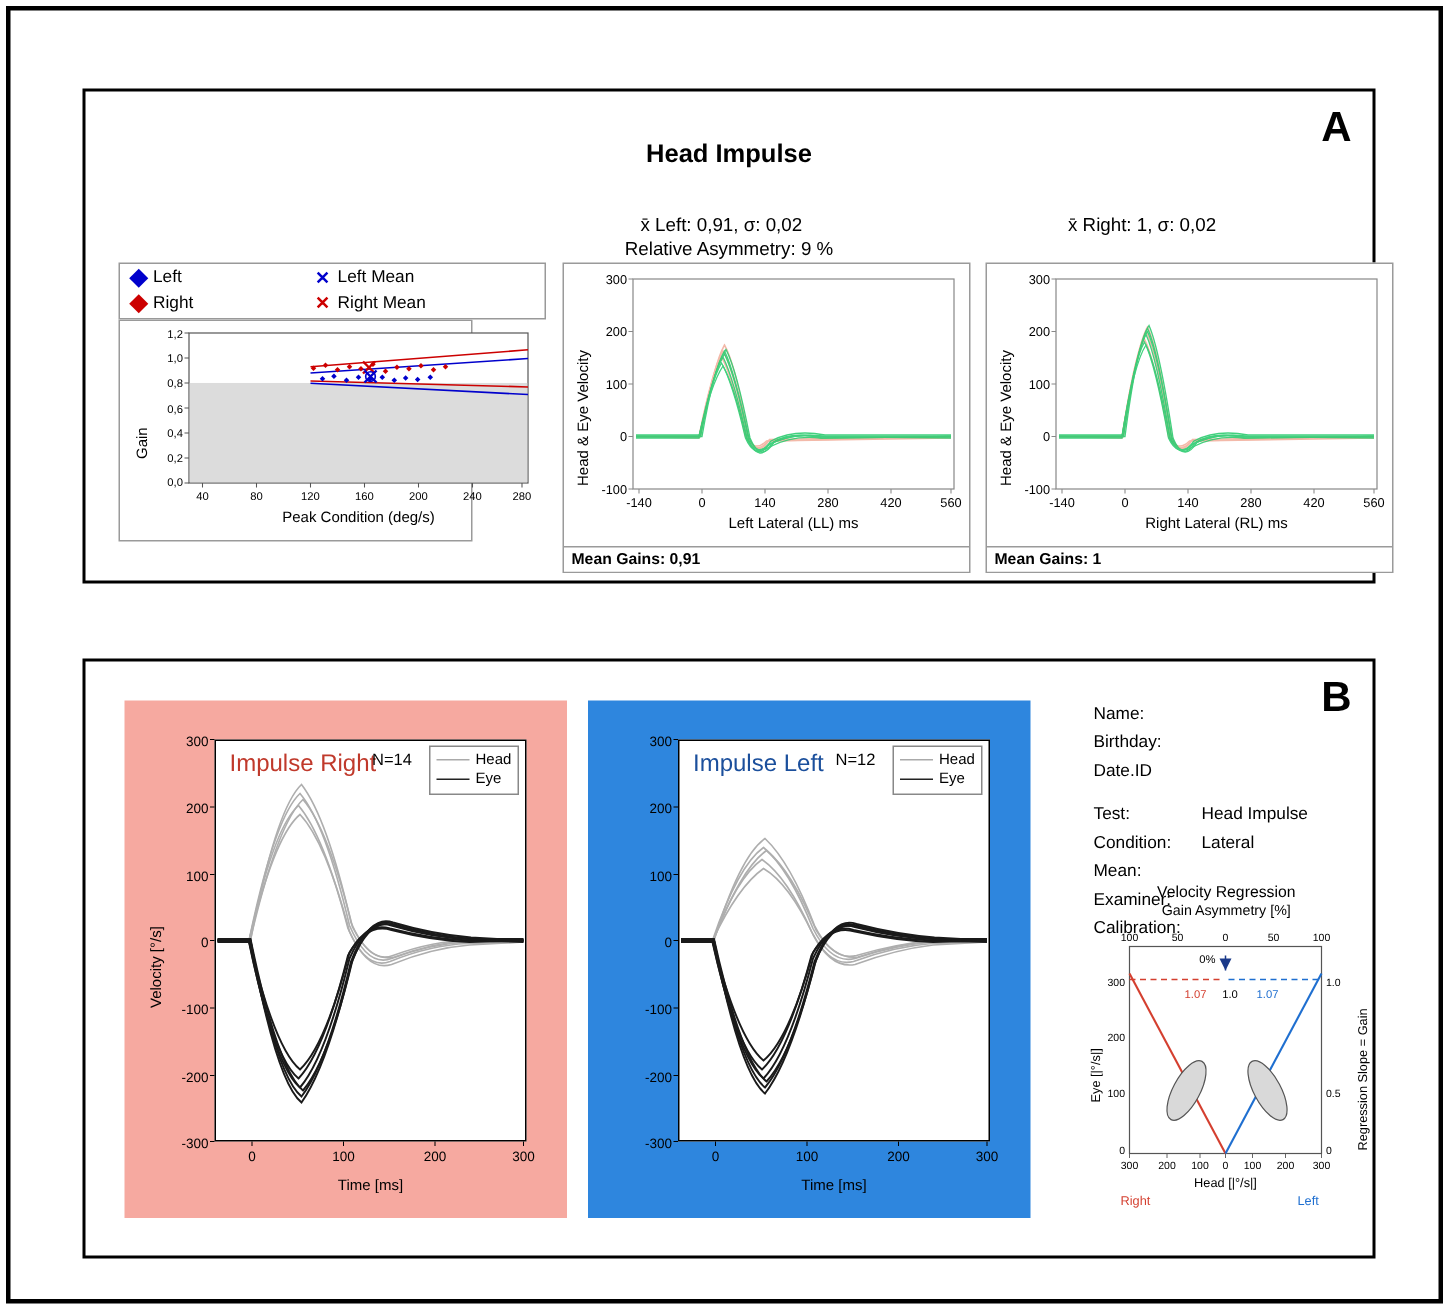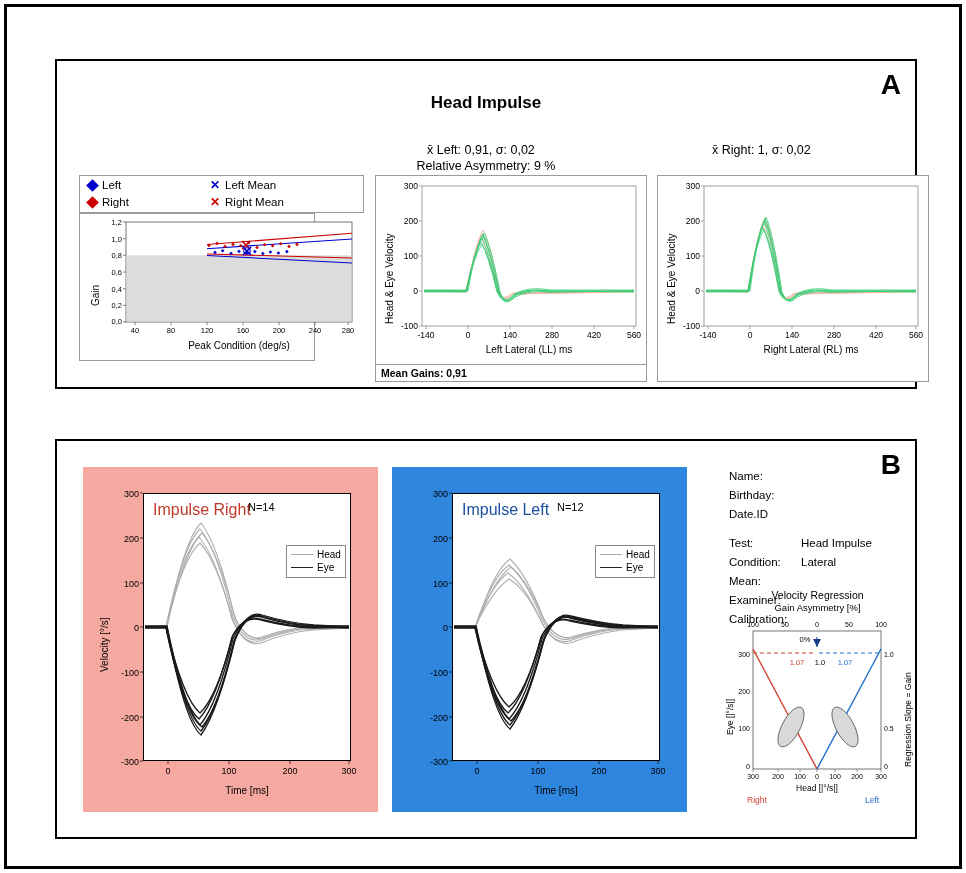--- a/index.html
+++ b/index.html
@@ -71,21 +71,21 @@
   
   #impRight{position:absolute;left:26px;top:26px;width:295px;height:345px;background:#f6a9a0;}
   #impLeft{position:absolute;left:335px;top:26px;width:295px;height:345px;background:#2e86de;}
   .plotwhite{position:absolute;background:#fff;border:1px solid #000;box-sizing:border-box;}
   .imp-title{position:absolute;font-size:16px;}
   .imp-title.right{color:#c0392b;}
   .imp-title.left{color:#1b4f9c;}
   .imp-n{position:absolute;font-size:11px;color:#000;}
   .imp-legend{
     position:absolute;border:1px solid #888;background:#fff;font-size:10px;
-    padding:2px 4px;box-sizing:border-box;margin-top:48px;
+    padding:2px 4px;box-sizing:border-box;
   }
   .imp-legend .lrow{display:flex;align-items:center;gap:4px;height:13px;}
   .lline{display:inline-block;width:22px;height:0;border-top:1px solid #aaa;}
   .lline.dark{border-top:1.5px solid #222;}
 
   .info{position:absolute;left:672px;top:26px;font-size:11.5px;line-height:19px;}
   .info .lbl{display:inline-block;width:72px;}
 
   #vrChart{position:absolute;left:668px;top:176px;width:185px;height:190px;}
   .vr-title{position:absolute;width:100%;text-align:center;font-size:10.5px;top:-28px;}
@@ -314,20 +314,21 @@
           <path d="M48 115 L90 115 Q99 60 106 47 Q113 62 122 116 Q128 130 137 120 Q150 112 170 115 L258 115"></path>
           <path d="M48 115 L91 115 Q100 55 107 43 Q114 58 123 117 Q130 132 139 119 Q152 111 172 116 L258 115"></path>
           <path d="M48 116 L90 116 Q98 64 105 52 Q112 66 121 116 Q127 129 136 121 Q150 113 168 115 L258 116"></path>
           <path d="M48 114 L91 114 Q99 57 107 45 Q114 60 123 115 Q129 131 138 118 Q153 110 174 114 L258 114"></path>
           <path d="M48 115 L90 115 Q98 66 106 54 Q113 68 122 117 Q128 128 137 122 Q152 114 171 116 L258 115"></path>
           <path d="M48 115 L92 115 Q100 53 108 41 Q115 57 124 116 Q131 133 140 119 Q155 112 175 115 L258 115"></path>
         </g>
       </svg>
       <div class="ylabel-v" style="left:8px;top:148px;">Head &amp; Eye Velocity</div>
       <div class="axis-label" style="left:46px;top:168px;width:214px;">Right Lateral (RL) ms</div>
+      <div class="meanfoot">Mean Gains: 1</div>
     </div>
   </div>
 
   <div class="panel" id="panelB">
     <div class="panel-letter">B</div>
 
     <div id="impRight">
       <div class="plotwhite" style="left:60px;top:26px;width:208px;height:268px;"></div>
       <svg style="position:absolute;left:0;top:0;" width="295" height="345" viewBox="0 0 295 345">
 

